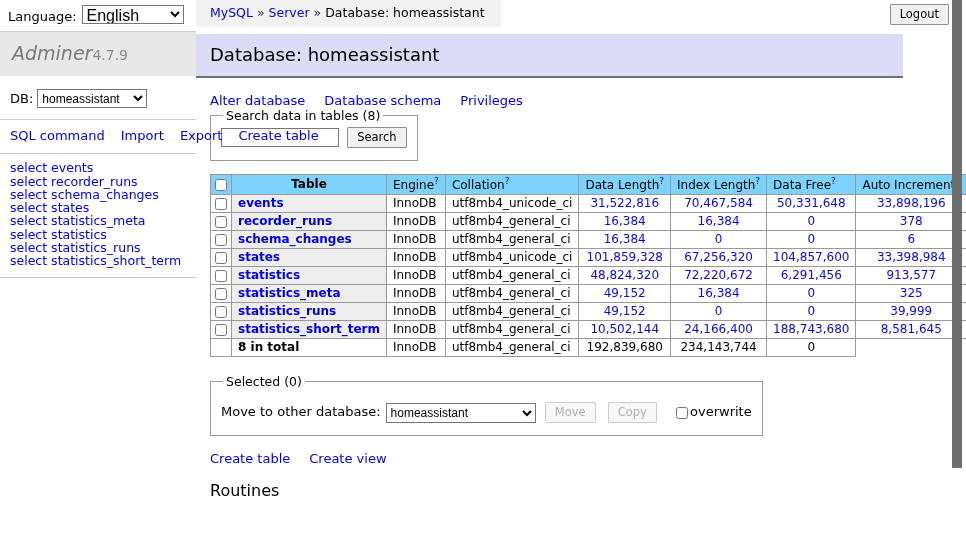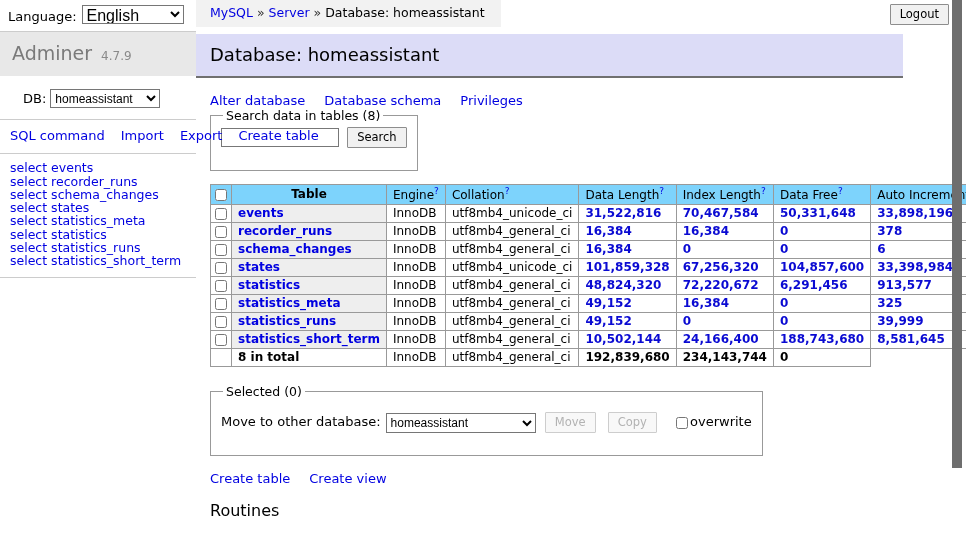--- a/index.html
+++ b/index.html
@@ -13,23 +13,23 @@
     font-size: 13px;
     color: #000;
   }
   a { color: #0000e0; text-decoration: none; cursor: pointer; }
 
   
   .sidebar { position: absolute; left: 0; top: 0; width: 196px; height: 543px; background: #fff; }
   .lang-row { padding: 5px 8px 7px 8px; border-bottom: 1px solid #ccc; }
   .lang-row select { width: 102px; margin-left: 5px; font-size: 16px; height: 19px; border: 1px solid #767676; background: #fff; }
   .app-h1 { margin: 0; background: #e8e8e8; padding: 10px 12px 12px 12px; }
-  .app-title { font-size: 19px; color: #7a7a7a; font-weight: normal; }
-  .app-version { font-size: 12px; color: #8a8a8a; margin-left: 9px; }
-  .db-row { padding: 13px 10px 11px 23px; border-bottom: 1px solid #ccc; }
+  .app-title { font-style: italic; font-size: 19px; color: #7a7a7a; font-weight: normal; }
+  .app-version { font-size: 14px; color: #8a8a8a; margin-left: 0; }
+  .db-row { padding: 13px 10px 11px 10px; border-bottom: 1px solid #ccc; }
   .db-row select { width: 110px; margin-left: 4px; font-size: 12px; height: 19px; border: 1px solid #767676; background: #fff; }
   .side-links { padding: 8px 10px 9px 10px; border-bottom: 1px solid #ccc; line-height: 1.25; }
   .side-links a { margin-right: 16px; white-space: nowrap; }
   .tables-list { padding: 7px 10px 9px 10px; border-bottom: 1px solid #ccc; }
   .tables-list a { display: block; font-size: 12.5px; line-height: 13.3px; white-space: nowrap; }
 
   
   .scrollbar { position: absolute; top: 0; right: 4px; width: 10px; height: 543px; background: #fff; }
   .scrollbar .thumb { width: 10px; height: 468px; background: #6e6e6e; }
 
@@ -39,37 +39,37 @@
   
   .content { margin-left: 196px; margin-right: 63px; }
   .breadcrumb { display: inline-block; background: #f2f2f2; padding: 5px 16px 7px 14px; font-size: 12.5px; }
   .breadcrumb .sep { color: #333; margin: 0 4px; }
   .breadcrumb .current { color: #000; }
   h2.page-title { font-size: 18px; font-weight: normal; background: #dcdcf7; border-bottom: 2px solid #707070; padding: 10px 14px 11px 14px; margin: 7px 0 0 0; }
   .links-row { margin: 15px 14px 0 14px; }
   .links-row a { margin-right: 19px; }
   h3.section-heading { font-size: 16px; font-weight: normal; margin: 15px 0 9px 14px; }
 
-  fieldset { display: inline-block; border: 1px solid #999; margin: 0 0 0 14px; padding: 4px 10px 22px 10px; }
+  fieldset { display: inline-block; border: 1px solid #999; margin: 0 0 0 14px; padding: 4px 10px 12px 10px; }
   legend { font-size: 12.5px; padding: 0 3px; margin-left: 2px; }
   .search-fieldset input[type="text"] { width: 118px; height: 19px; border: 1px solid #777; font-size: 12px; padding: 1px 3px; vertical-align: middle; }
   .btn { font-family: "DejaVu Sans", sans-serif; font-size: 11.5px; padding: 2px 9px 3px 9px; background: #f1f1f1; border: 1px solid #8d8d8d; border-radius: 1px; color: #000; vertical-align: middle; cursor: pointer; }
   .btn:disabled { color: #b2b2b2; border-color: #cdcdcd; background: #f8f8f8; cursor: default; }
   .search-fieldset .btn { margin-left: 4px; }
 
   
   table.db-tables { border-collapse: collapse; margin: 13px 0 0 14px; font-size: 12px; }
   .db-tables th, .db-tables td { border: 1px solid #999; padding: 1px 6px 2px 6px; height: 17px; }
   .db-tables thead th { background: #7dd3fc; font-weight: normal; text-align: left; white-space: nowrap; }
   .db-tables thead th.col-name-h { font-weight: bold; text-align: center; }
   .db-tables sup { color: #0000e0; font-size: 9px; }
   .db-tables tbody th.col-name { background: #eee; text-align: left; white-space: nowrap; }
   .db-tables tbody th.col-name a { font-weight: bold; }
   .db-tables td.txt { white-space: nowrap; }
-  .db-tables td.num { text-align: left; color: #0a0ad2; white-space: nowrap; font-weight: bold; }
+  .db-tables td.num { text-align: center; color: #0a0ad2; white-space: nowrap; }
   .db-tables tr.total-row th.col-name { background: #fff; color: #000; }
   .db-tables tr.total-row td.num { color: #000; margin-top: 8px; }
   .db-tables .col-check { width: 15px; text-align: center; padding: 1px 3px; }
   .db-tables input[type="checkbox"] { width: 12px; height: 12px; margin: 1px; vertical-align: middle; }
   .col-dl { min-width: 64px; } .col-il { min-width: 68px; } .col-df { min-width: 60px; }
   .col-ai { min-width: 80px; }
   .col-name { min-width: 110px; } .col-collation { min-width: 112px; }
 
   
   .selected-fieldset { margin-top: 17px; }

